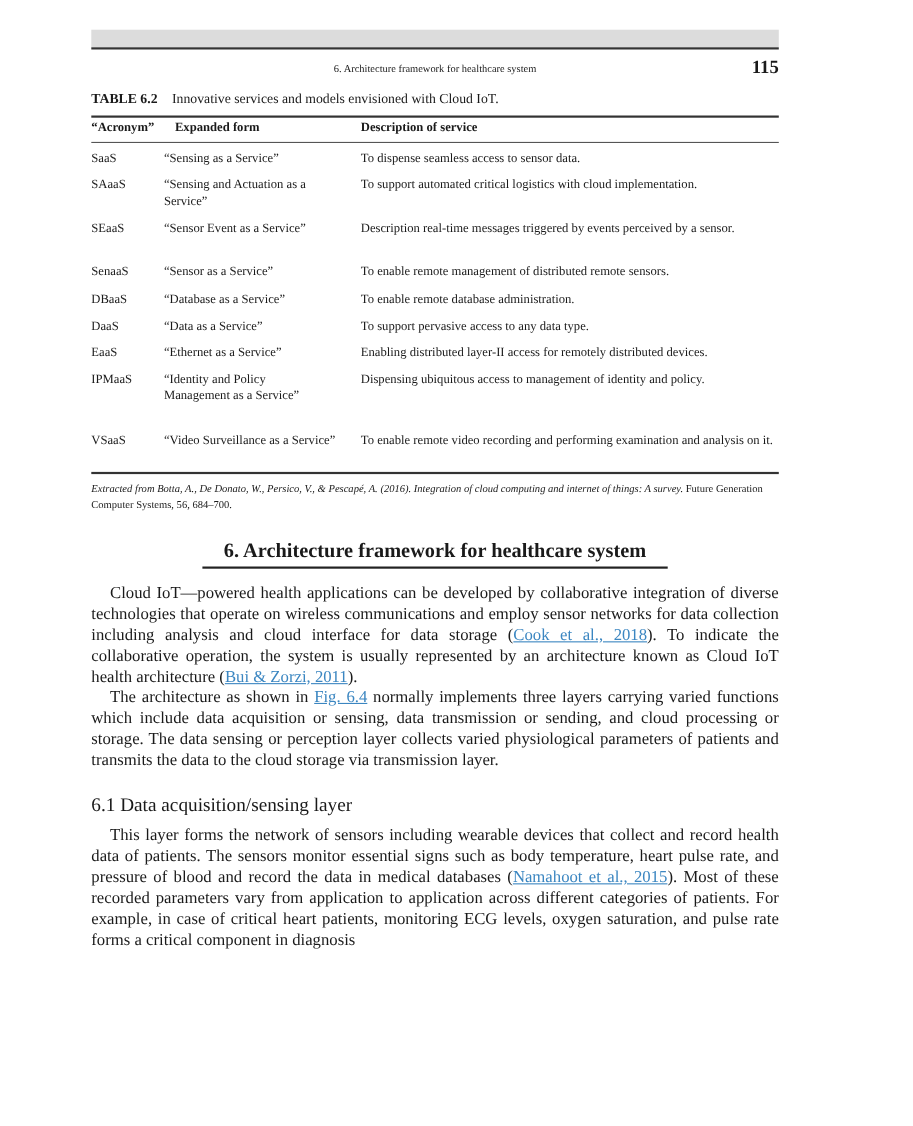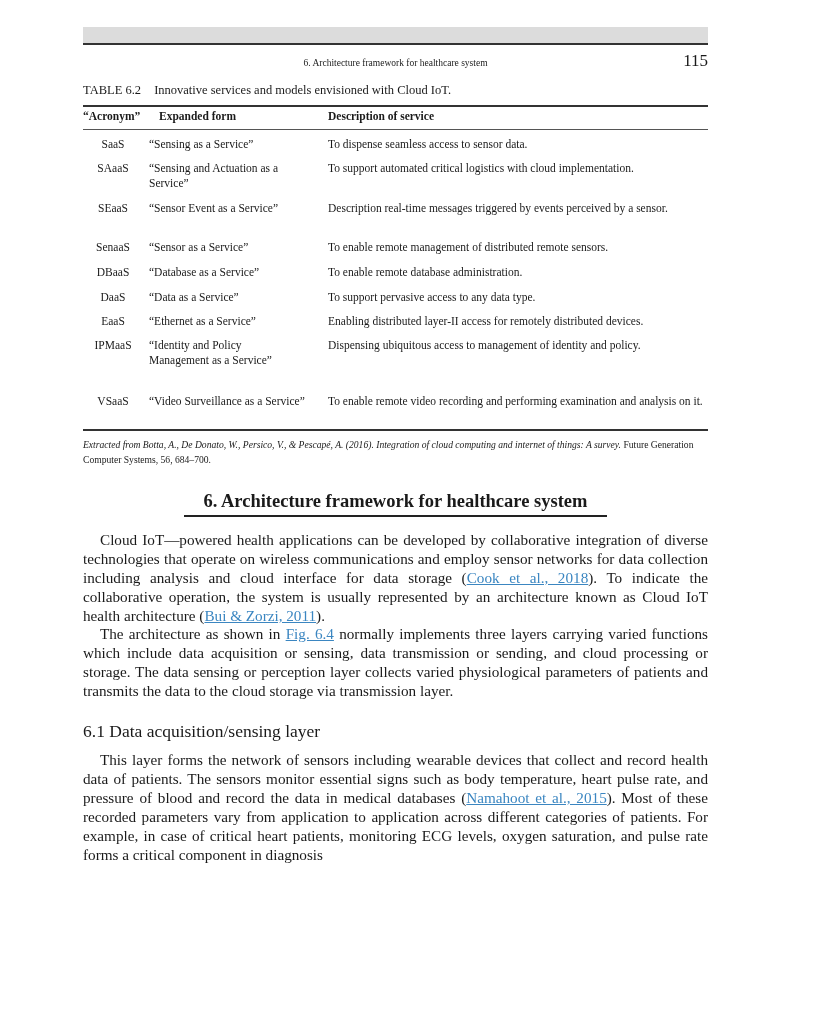--- a/index.html
+++ b/index.html
@@ -5,33 +5,33 @@
   html, body { margin: 0; padding: 0; background: #ffffff; }
   body { width: 830px; height: 1024px; position: relative; overflow: hidden;
          font-family: "Liberation Serif", "DejaVu Serif", serif; color: #1a1a1a; }
   .page { position: absolute; left: 83px; top: 0; width: 625px; }
 
   .topband { position: absolute; left: 0; top: 27px; width: 625px; height: 16px; background: #dcdcdc; }
   .toprule { position: absolute; left: 0; top: 43px; width: 625px; height: 2px; background: #333; }
 
   .running-head { position: absolute; left: 0; top: 55px; width: 625px; height: 16px; }
   .running-title { position: absolute; left: 0; width: 625px; text-align: center; font-size: 9.5px; top: 3px; }
-  .page-number { position: absolute; right: 0; top: -4px; font-size: 17px; font-weight: normal; }
+  .page-number { position: absolute; right: 0; top: -4px; font-size: 17px; font-weight: bold; }
 
   .table-caption { position: absolute; left: 0; top: 83px; font-size: 12.5px; }
-  .table-caption .label { margin-right: 10px; }
+  .table-caption .label { margin-right: 10px; font-weight: bold; }
 
   .rule-thick { position: absolute; left: 0; width: 625px; height: 1.6px; background: #333; }
   .rule-thin { position: absolute; left: 0; width: 625px; height: 1px; background: #555; }
 
   .thead { position: absolute; top: 110px; left: 0; width: 625px; font-size: 11.5px; font-weight: bold; }
   .thead span { position: absolute; top: 0; }
 
   .trow { position: absolute; left: 0; width: 625px; font-size: 11.5px; line-height: 15px; }
-  .trow .c1 { position: absolute; left: 0; width: 60px; text-align: center; }
+  .trow .c1 { position: absolute; left: 0; width: 60px; }
   .trow .c2 { position: absolute; left: 66px; width: 160px; }
   .trow .c3 { position: absolute; left: 245px; width: 380px; }
 
   .table-source { position: absolute; left: 0; top: 437px; width: 625px; font-size: 9.6px; line-height: 15px; }
   .table-source .ital { font-style: italic; }
 
   .section-heading { position: absolute; left: 101px; top: 491px; width: 423px; text-align: center;
                      font-size: 18.5px; font-weight: bold; }
   .section-underline { position: absolute; left: 101px; top: 515px; width: 423px; height: 1.6px; background: #222; }
 

